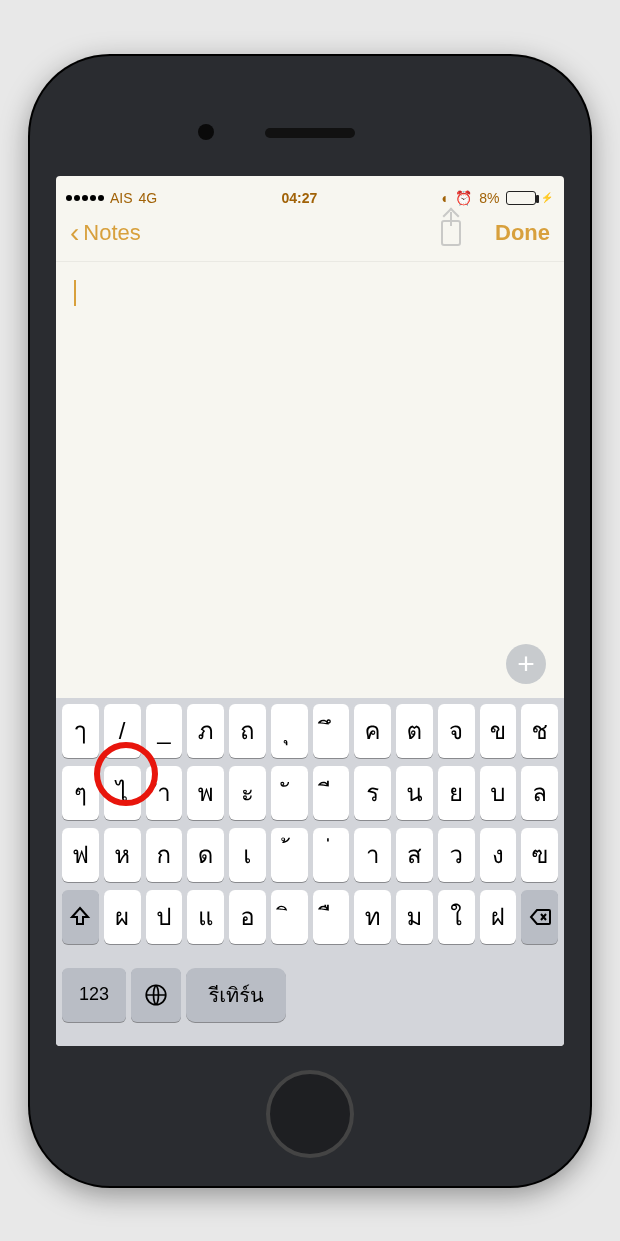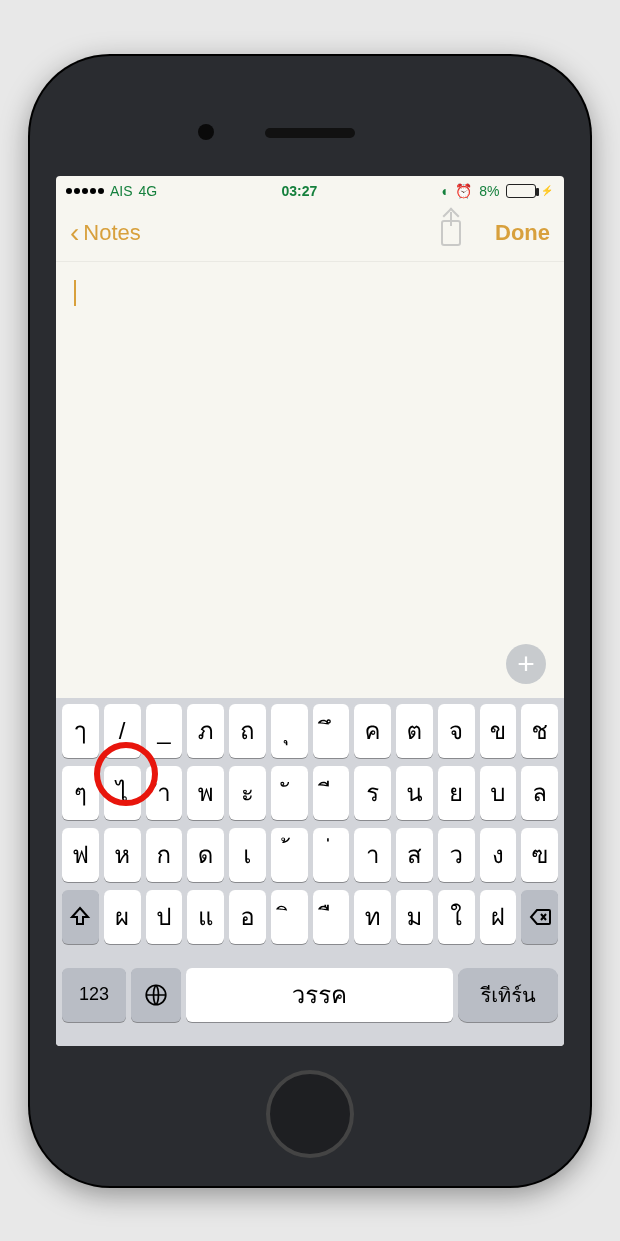--- a/index.html
+++ b/index.html
@@ -34,22 +34,22 @@
     width: 100%; height: 100%;
     background: #f7f6f0;
     border-radius: 4px;
     overflow: hidden;
     display: flex; flex-direction: column;
     position: relative;
   }
   
   .status {
     height: 30px; font-size: 14px; font-weight: 500;
-    display: flex; align-items: center; justify-content: space-between;
-    padding: 0 10px; color: #15803d;
+    display: flex; align-items: flex-end; justify-content: space-between;
+    padding: 0 10px; color: #a16207;
   }
   .status .left, .status .right { display:flex; align-items:center; gap:6px; }
   .dots { display:flex; gap:2px; }
   .dots span { width:6px;height:6px;border-radius:50%;background:#000;display:inline-block;}
   .battery {
     width:30px;height:14px;border:1px solid #222;border-radius:3px;position:relative;
   }
   .battery::after{content:"";position:absolute;right:-4px;top:3px;width:3px;height:8px;background:#222;border-radius:1px;}
   .battery .fill{height:100%;width:100%;background:#36d136;border-radius:2px;}
   
@@ -123,21 +123,21 @@
         <span class="dots">
           <span></span>
             <span></span>
             <span></span>
             <span></span>
             <span></span>
         </span>
         <span>AIS</span>
         <span>4G</span>
       </div>
-      <div style="font-weight:600">03:27</div>
+      <div style="font-weight:600">04:27</div>
       <div class="right">
         <span>◐</span>
         <span>⏰</span>
         <span>8%</span>
         <span class="battery"><span class="fill"></span></span>
         <span style="font-size:10px">⚡</span>
       </div>
     </div>
 
     <div class="navbar">
@@ -219,21 +219,20 @@
       </div>
 
       <div class="bottom">
         <div class="key k123">123</div>
         <div class="key globe">
           <svg viewBox="0 0 24 24" fill="none" stroke="#000" stroke-width="1.6">
             <circle cx="12" cy="12" r="9"></circle>
               <path d="M3 12h18M12 3c3 3 3 15 0 18M12 3c-3 3-3 15 0 18"></path>
           </svg>
         </div>
-        <div class="key space">วรรค</div>
         <div class="key return">รีเทิร์น</div>
       </div>
 
       <div class="red-circle" style="left:38px; top:44px;"></div>
     </div>
 
   </div>
 </div>
 
 </body></html>

